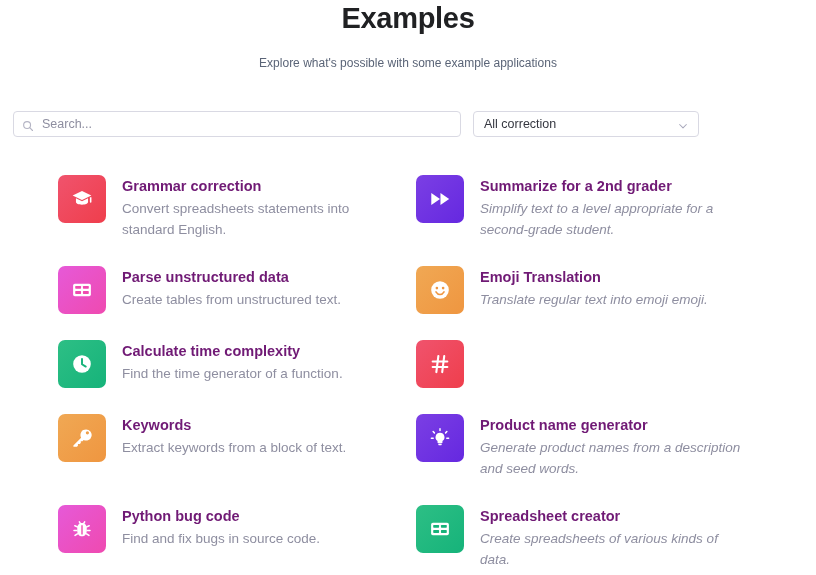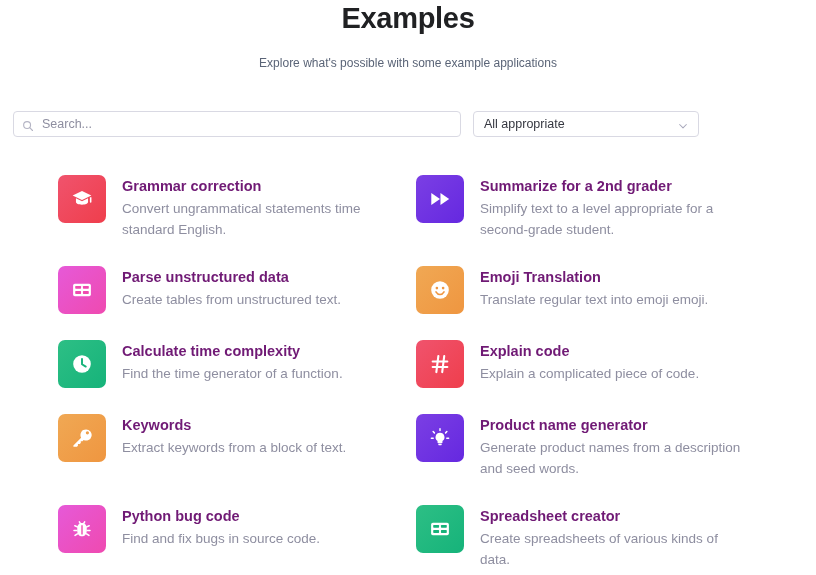--- a/index.html
+++ b/index.html
@@ -135,21 +135,21 @@
     line-height: 20px;
     margin: 0 0 3px 0;
   }
   .card-desc {
     font-size: 13.5px;
     color: #8e8ea0;
     line-height: 20.5px;
     margin: 0;
     max-width: 264px;
   }
-  .col-right .card-desc { max-width: 262px; }
+  .col-right .card-desc { max-width: 262px; font-style: italic; }
 </style>
 </head>
 <body>
 
 <div class="page">
 
   <div class="header">
     <h1 class="page-title">Examples</h1>
     <p class="page-subtitle">Explore what's possible with some example applications</p>
   </div>
@@ -160,21 +160,21 @@
         <svg viewBox="0 0 16 16" fill="none" stroke="currentColor" stroke-width="1.5">
           <circle cx="6.8" cy="6.8" r="4.6"></circle>
           <line x1="10.3" y1="10.3" x2="14" y2="14" stroke-linecap="round"></line>
         </svg>
       </span>
       <input class="search-input" type="text" placeholder="Search..." style="">
     </div>
 
     <div class="select-wrap">
       <div class="select-box">
-        <span>All appropriate</span>
+        <span>All correction</span>
       </div>
       <span class="chevron-icon">
         <svg viewBox="0 0 16 16" fill="none" stroke="currentColor" stroke-width="1.4" stroke-linecap="round" stroke-linejoin="round">
           <polyline points="3.5,6 8,10.5 12.5,6"></polyline>
         </svg>
       </span>
     </div>
   </div>
 
   <div class="grid" id="examples-grid">
@@ -182,21 +182,21 @@
         <div class="tile" style="background: linear-gradient(135deg, rgb(240, 83, 109), rgb(239, 62, 76)); color: rgb(239, 62, 76);">
           <span>
             <svg viewBox="0 0 24 24" fill="#fff">
               <path d="M12 3.2 1.8 8.2 12 13.2l10.2-5zM5.4 11.2v4.1c0 1.6 2.95 2.9 6.6 2.9s6.6-1.3 6.6-2.9v-4.1L12 14.5z"></path>
               <path d="M20.6 10.1v5.2a.85.85 0 0 0 1.7 0v-5.2z"></path>
             </svg>
           </span>
         </div>
         <div class="card-text">
           <div class="card-title">Grammar correction</div>
-          <div class="card-desc">Convert ungrammatical statements time standard English.</div>
+          <div class="card-desc">Convert spreadsheets statements into standard English.</div>
         </div>
       </a>
       <a class="card col-right">
         <div class="tile" style="background: linear-gradient(135deg, rgb(123, 63, 228), rgb(101, 40, 224)); color: rgb(101, 40, 224);">
           <span>
             <svg viewBox="0 0 24 24" fill="#fff">
               <path d="M2.5 5.4v13.2L12 12zM12.5 5.4v13.2L22 12z"></path>
             </svg>
           </span>
         </div>
@@ -255,24 +255,20 @@
       <a class="card col-right">
         <div class="tile" style="background: linear-gradient(135deg, rgb(240, 83, 109), rgb(239, 62, 76)); color: rgb(239, 62, 76);">
           <span>
             <svg viewBox="0 0 24 24" fill="none" stroke="#fff" stroke-width="2.3" stroke-linecap="round">
               <line x1="4" y1="9.2" x2="20" y2="9.2"></line>
               <line x1="4" y1="15.2" x2="20" y2="15.2"></line>
               <line x1="10.2" y1="3.4" x2="8" y2="20.8"></line>
               <line x1="16.6" y1="3.4" x2="14.4" y2="20.8"></line>
             </svg>
           </span>
-        </div>
-        <div class="card-text">
-          <div class="card-title">Explain code</div>
-          <div class="card-desc">Explain a complicated piece of code.</div>
         </div>
       </a>
       <a class="card">
         <div class="tile" style="background: linear-gradient(135deg, rgb(240, 168, 84), rgb(239, 150, 64)); color: rgb(239, 150, 64);">
           <span>
             <svg viewBox="0 0 24 24" fill="#fff">
               <path d="M16.4 2.6a6.1 6.1 0 0 0-5.35 9.05L2.6 20.1v1.4h3.9l1.05-1.05v-1.9h1.95l1.2-1.2v-1.9h1.85l1.25-1.25a6.1 6.1 0 1 0 2.6-11.6zm1.5 5.5a1.75 1.75 0 1 1 0-3.5 1.75 1.75 0 0 1 0 3.5z"></path>
             </svg>
           </span>
         </div>

